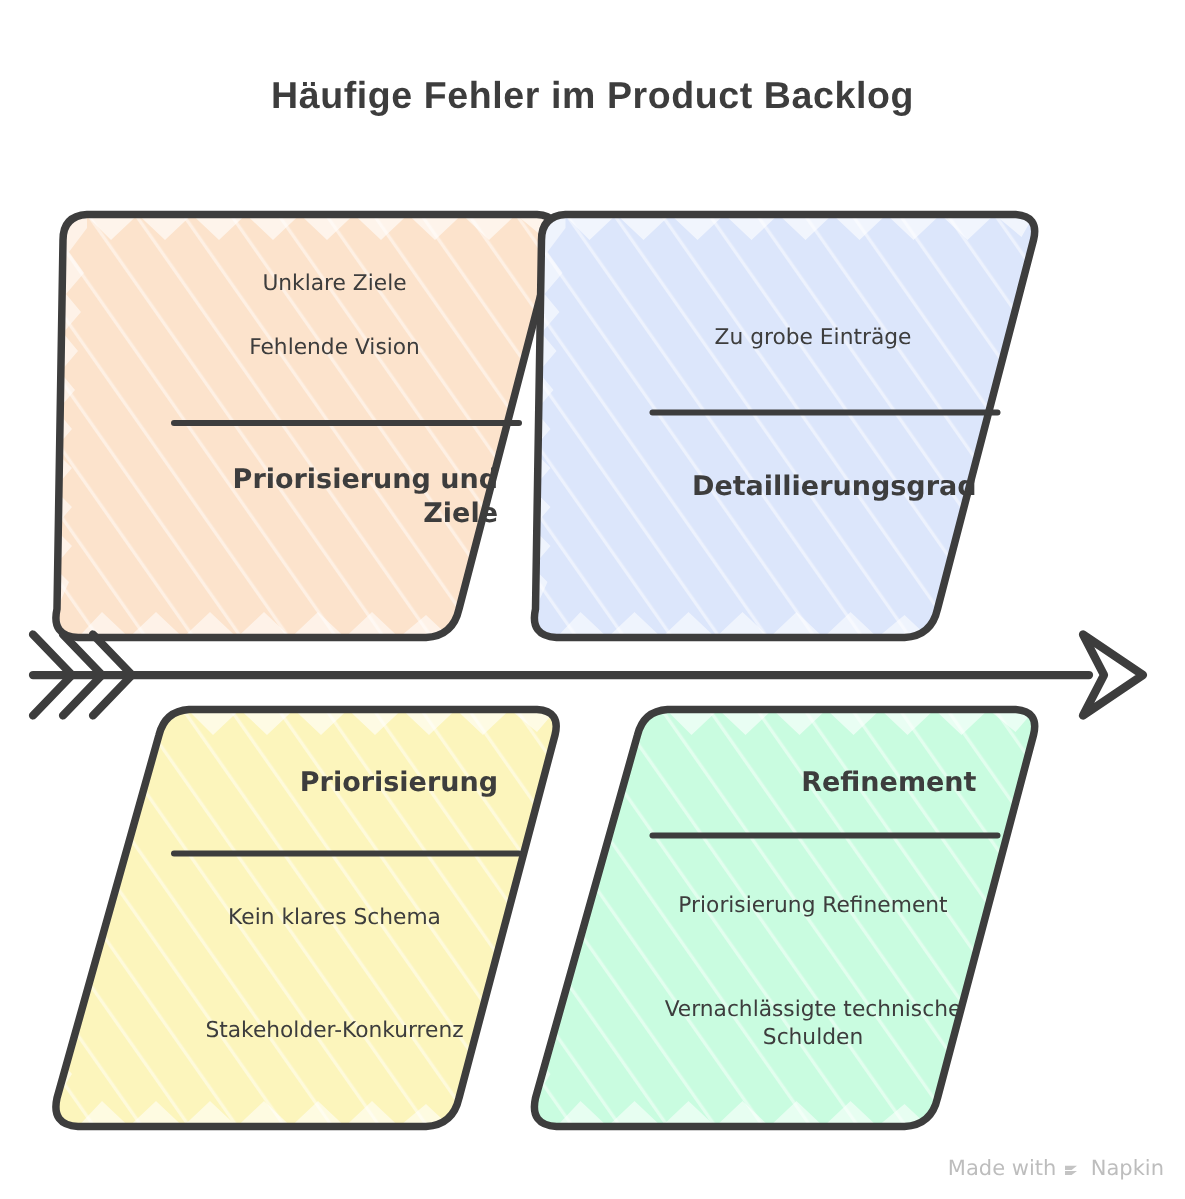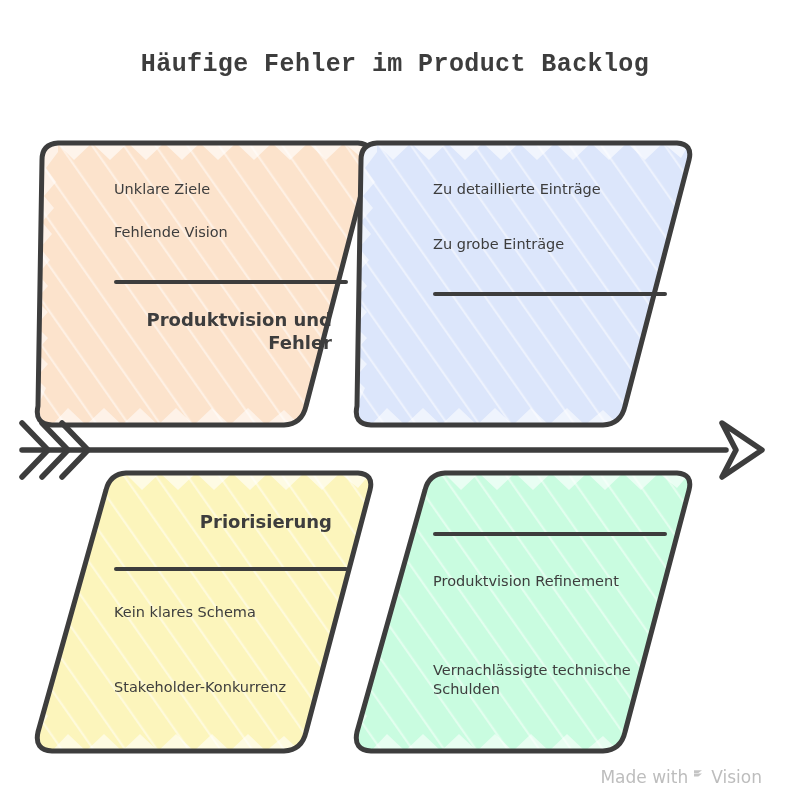--- a/index.html
+++ b/index.html
@@ -20,21 +20,21 @@
     background: #ffffff;
   }
 
   
   #diagram-title {
     position: absolute;
     left: 0;
     top: 50px;
     width: 790px;
     text-align: center;
-    font-family: Liberation Mono, monospace;
+    font-family: Liberation Sans, sans-serif;
     font-size: 25px;
     font-weight: bold;
     color: #3d3d3d;
     letter-spacing: 0.4px;
   }
 
   
   #timeline-arrow {
     position: absolute;
     left: 0;
@@ -72,21 +72,21 @@
     font-weight: bold;
     text-align: right;
     line-height: 1.28;
     color: #3d3d3d;
     white-space: pre-line;
   }
   .card-item {
     font-family: "DejaVu Sans", sans-serif;
     font-size: 14.5px;
     font-weight: normal;
-    text-align: left;
+    text-align: center;
     line-height: 1.3;
     color: #3d3d3d;
     white-space: pre-line;
   }
   .card-divider {
     height: 4px;
     border-radius: 2px;
     background: #3d3d3d;
   }
 
@@ -111,32 +111,32 @@
   #card-priorisierung .card-content { padding: 42px 46px 26px 92px; gap: 12px; }
   #card-priorisierung .card-divider { margin-top: 22px; width: 234px; margin-left: auto; }
   #card-priorisierung .i0 { margin-top: 20px; }
   #card-priorisierung .i1 { margin-top: 44px; }
 
   
   #card-refinement { left: 341px; top: 468px; width: 356px; height: 288px; }
   #card-refinement .card-content { padding: 42px 46px 26px 92px; }
   #card-refinement .card-divider { margin-top: 22px; width: 234px; margin-left: auto; }
   #card-refinement .i0 { margin-top: 36px; }
-  #card-refinement .i1 { margin-top: 70px; }
+  #card-refinement .i1 { margin-top: 50px; }
 
   
   #watermark {
     position: absolute;
-    right: 28px;
+    right: 14px;
     bottom: 12px;
     display: flex;
-    align-items: flex-start;
+    align-items: flex-end;
     gap: 5px;
     font-family: "DejaVu Sans", sans-serif;
-    font-size: 17px;
+    font-size: 14px;
     color: #bdbdbd;
   }
   #watermark .wm-text { color: #bdbdbd; }
   #watermark .wm-logo { display: inline-flex; }
 </style>
 </head>
 <body>
 
 <div id="stage">
 
@@ -160,21 +160,21 @@
         <path d="M16,268 L24,250 L14,240 L26,226 L14,214 L26,200 L14,188 L26,174 L14,162 L26,148 L16,136 L28,122 L18,110 L30,96 L20,84 L32,70 L22,58 L34,44 L24,30 L36,14 L36,-6 L-10,-6 L-10,300 L24,300 Z" fill="#ffffff" opacity="0.55"></path>
         <path d="M36,6 L52,22 L70,5 L88,22 L106,5 L124,22 L142,5 L160,22 L178,5 L196,22 L214,5 L232,22 L250,5 L268,22 L286,5 L304,22 L322,5 L340,20 L348,6 L348,-10 L20,-10 Z" fill="#ffffff" opacity="0.6"></path>
         <path d="M30,287 L46,270 L64,287 L82,270 L100,287 L118,270 L136,287 L154,270 L172,287 L190,270 L208,287 L226,270 L244,287 L262,272 L278,287 L278,300 L20,300 Z" fill="#ffffff" opacity="0.55"></path>
       </g>
       <path d="M20,22 Q20,6 36,5 L336,5 Q352,6 348,22 L284,268 Q280,286 262,287 L30,287 Q12,286 16,268 Z" fill="none" stroke="#3d3d3d" stroke-width="5" stroke-linejoin="round" stroke-linecap="round"></path>
     </svg>
     <div class="card-content">
       <div class="card-item i0">Unklare Ziele</div>
       <div class="card-item i1">Fehlende Vision</div>
       <div class="card-divider"></div>
-      <div class="card-heading">Produktvision und Fehler</div>
+      <div class="card-heading">Priorisierung und Ziele</div>
     </div>
   </div>
 
   <div class="card" id="card-detaillierung">
     <svg class="card-shape" width="356" height="292" viewBox="0 0 356 292">
       <defs>
         <clipPath id="clipP2">
           <path d="M20,22 Q20,6 36,5 L336,5 Q352,6 348,22 L284,268 Q280,286 262,287 L30,287 Q12,286 16,268 Z"></path>
         </clipPath>
         <pattern id="scribP2" width="26" height="26" patternUnits="userSpaceOnUse" patternTransform="rotate(-35)">
@@ -185,23 +185,23 @@
       <g clip-path="url(#clipP2)">
         <rect x="-40" y="-40" width="460" height="390" fill="#dce6fb"></rect>
         <rect x="-40" y="-40" width="460" height="390" fill="url(#scribP2)" opacity="0.55"></rect>
         <path d="M16,268 L24,250 L14,240 L26,226 L14,214 L26,200 L14,188 L26,174 L14,162 L26,148 L16,136 L28,122 L18,110 L30,96 L20,84 L32,70 L22,58 L34,44 L24,30 L36,14 L36,-6 L-10,-6 L-10,300 L24,300 Z" fill="#ffffff" opacity="0.55"></path>
         <path d="M36,6 L52,22 L70,5 L88,22 L106,5 L124,22 L142,5 L160,22 L178,5 L196,22 L214,5 L232,22 L250,5 L268,22 L286,5 L304,22 L322,5 L340,20 L348,6 L348,-10 L20,-10 Z" fill="#ffffff" opacity="0.6"></path>
         <path d="M30,287 L46,270 L64,287 L82,270 L100,287 L118,270 L136,287 L154,270 L172,287 L190,270 L208,287 L226,270 L244,287 L262,272 L278,287 L278,300 L20,300 Z" fill="#ffffff" opacity="0.55"></path>
       </g>
       <path d="M20,22 Q20,6 36,5 L336,5 Q352,6 348,22 L284,268 Q280,286 262,287 L30,287 Q12,286 16,268 Z" fill="none" stroke="#3d3d3d" stroke-width="5" stroke-linejoin="round" stroke-linecap="round"></path>
     </svg>
     <div class="card-content">
-      <div class="card-item i0">Zu detaillierte Einträge</div>
       <div class="card-item i1">Zu grobe Einträge</div>
       <div class="card-divider"></div>
+      <div class="card-heading">Detaillierungsgrad</div>
     </div>
   </div>
 
   <svg id="timeline-arrow" viewBox="0 0 790 70">
 
     <path d="M22,35 L726,35" stroke="#3d3d3d" stroke-width="5.5" stroke-linecap="round" fill="none"></path>
 
     <path d="M22,8 L48,35 L22,62" stroke="#3d3d3d" stroke-width="5.5" stroke-linecap="round" stroke-linejoin="round" fill="none"></path>
     <path d="M42,8 L68,35 L42,62" stroke="#3d3d3d" stroke-width="5.5" stroke-linecap="round" stroke-linejoin="round" fill="none"></path>
     <path d="M62,8 L88,35 L62,62" stroke="#3d3d3d" stroke-width="5.5" stroke-linecap="round" stroke-linejoin="round" fill="none"></path>
@@ -251,30 +251,31 @@
       <g clip-path="url(#clipP4)">
         <rect x="-40" y="-40" width="460" height="390" fill="#c9fce0"></rect>
         <rect x="-40" y="-40" width="460" height="390" fill="url(#scribP4)" opacity="0.55"></rect>
         <path d="M16,264 L26,248 L16,236 L28,222 L18,210 L30,196 L20,184 L32,170 L22,158 L34,144 L26,132 L38,118 L30,106 L42,92 L34,80 L46,66 L38,54 L50,40 L42,28 L56,12 L60,-6 L-10,-6 L-10,300 L24,300 Z" fill="#ffffff" opacity="0.55"></path>
         <path d="M104,6 L120,22 L138,5 L156,22 L174,5 L192,22 L210,5 L228,22 L246,5 L264,22 L282,5 L300,22 L318,5 L336,20 L348,6 L348,-10 L90,-10 Z" fill="#ffffff" opacity="0.6"></path>
         <path d="M30,283 L46,266 L64,283 L82,266 L100,283 L118,266 L136,283 L154,266 L172,283 L190,266 L208,283 L226,266 L244,283 L262,268 L278,283 L278,300 L20,300 Z" fill="#ffffff" opacity="0.55"></path>
       </g>
       <path d="M84,22 Q88,6 104,5 L336,5 Q352,6 348,22 L284,264 Q280,282 262,283 L30,283 Q12,282 16,264 Z" fill="none" stroke="#3d3d3d" stroke-width="5" stroke-linejoin="round" stroke-linecap="round"></path>
     </svg>
     <div class="card-content">
-      <div class="card-divider"></div>
-      <div class="card-item i0">Produktvision Refinement</div>
+      <div class="card-heading">Refinement</div>
+      <div class="card-divider"></div>
+      <div class="card-item i0">Priorisierung Refinement</div>
       <div class="card-item i1">Vernachlässigte technische Schulden</div>
     </div>
   </div>
 
   <div id="watermark">
     <span class="wm-text">Made with</span>
     <span class="wm-logo">
       <svg width="13" height="13" viewBox="0 0 13 13">
         <path d="M1,3.2 L9,3.2 L5.4,6.0 L1,6.0 Z" fill="#c4c4c4"></path>
         <path d="M1,6.6 L9,6.6 L5.4,9.4 L1,9.4 Z" fill="#c4c4c4"></path>
       </svg>
     </span>
-    <span class="wm-text">Vision</span>
+    <span class="wm-text">Napkin</span>
   </div>
 
 </div>
 
 </body></html>

